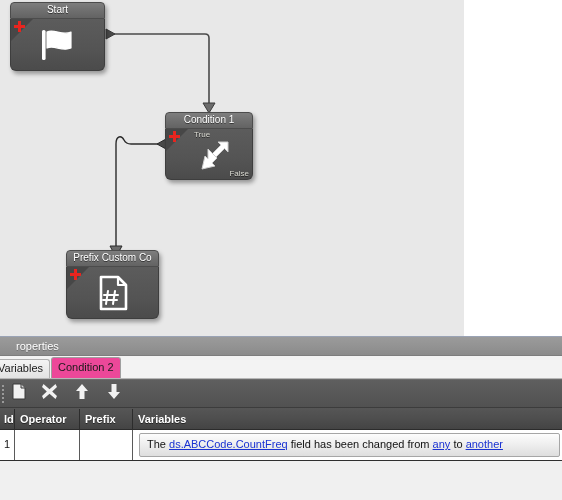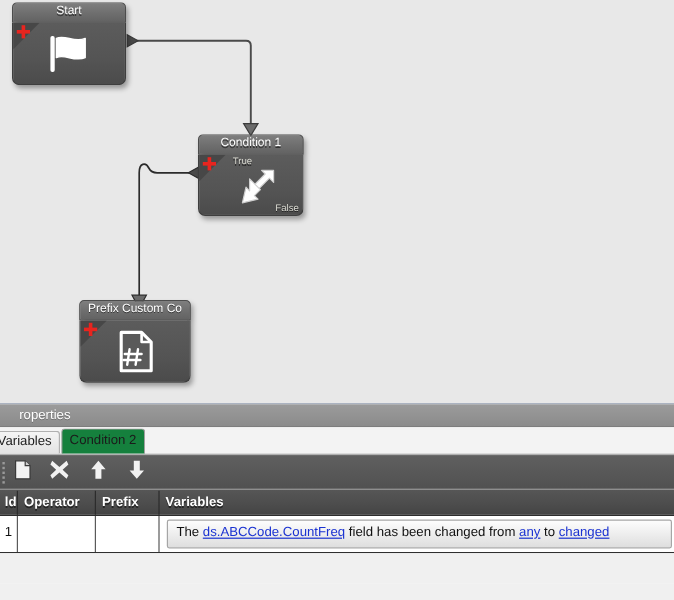--- a/index.html
+++ b/index.html
@@ -7,21 +7,21 @@
     width: 562px; height: 500px;
     overflow: hidden;
     background: #ffffff;
     font-family: "Liberation Sans", sans-serif;
   }
   #app { position: relative; width: 562px; height: 500px; }
 
   
   #canvas {
     position: absolute; left: 0; top: 0;
-    width: 562px; height: 336px;
+    width: 464px; height: 336px;
     background: #e8e8e8;
     overflow: hidden;
   }
   #canvas-svg { position: absolute; left: 0; top: 0; }
 
   
   .node {
     position: absolute;
     box-sizing: border-box;
     filter: drop-shadow(2px 3px 2px rgba(0,0,0,0.35));
@@ -122,21 +122,21 @@
     padding: 0 6px;
     white-space: nowrap;
     border: 1px solid #b0b0b0;
     border-bottom: none;
     border-radius: 3px 3px 0 0;
   }
   .tab.inactive {
     background: linear-gradient(to bottom, #f4f4f4 0%, #e3e3e3 100%);
   }
   .tab.active {
-    background: #15803d;
+    background: #ec4899;
     top: 1px;
     height: 21px;
     line-height: 19px;
     border-color: #9f9f9f;
     z-index: 3;
   }
   #tab-variables { left: -9px; }
   #tab-condition2 { left: 51px; }
 
   #toolbar {
@@ -353,21 +353,21 @@
         <div class="cell c-op">Operator</div>
         <div class="cell c-pre">Prefix</div>
         <div class="cell c-cond">Variables</div>
       </div>
 
       <div class="grid-row">
         <div class="cell c-id">1</div>
         <div class="cell c-op"></div>
         <div class="cell c-pre"></div>
         <div class="cell c-cond">
-          <div class="cond-editor" id="cond-editor"><span>The </span><span class="lnk">ds.ABCCode.CountFreq</span><span> field has been changed from </span><span class="lnk">any</span><span> to </span><span class="lnk">changed</span></div>
+          <div class="cond-editor" id="cond-editor"><span>The </span><span class="lnk">ds.ABCCode.CountFreq</span><span> field has been changed from </span><span class="lnk">any</span><span> to </span><span class="lnk">another</span></div>
         </div>
       </div>
 
       <div id="grid-footer"></div>
     </div>
 
   </div>
 </div>
 
 </body></html>

